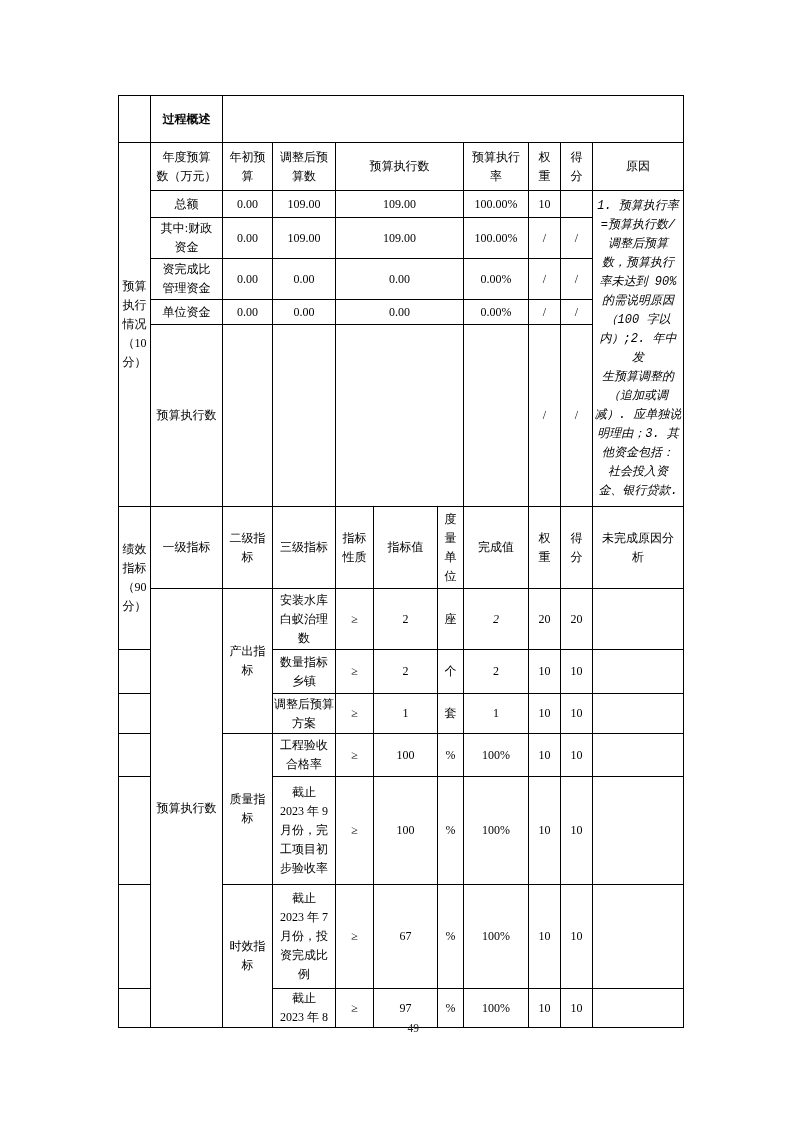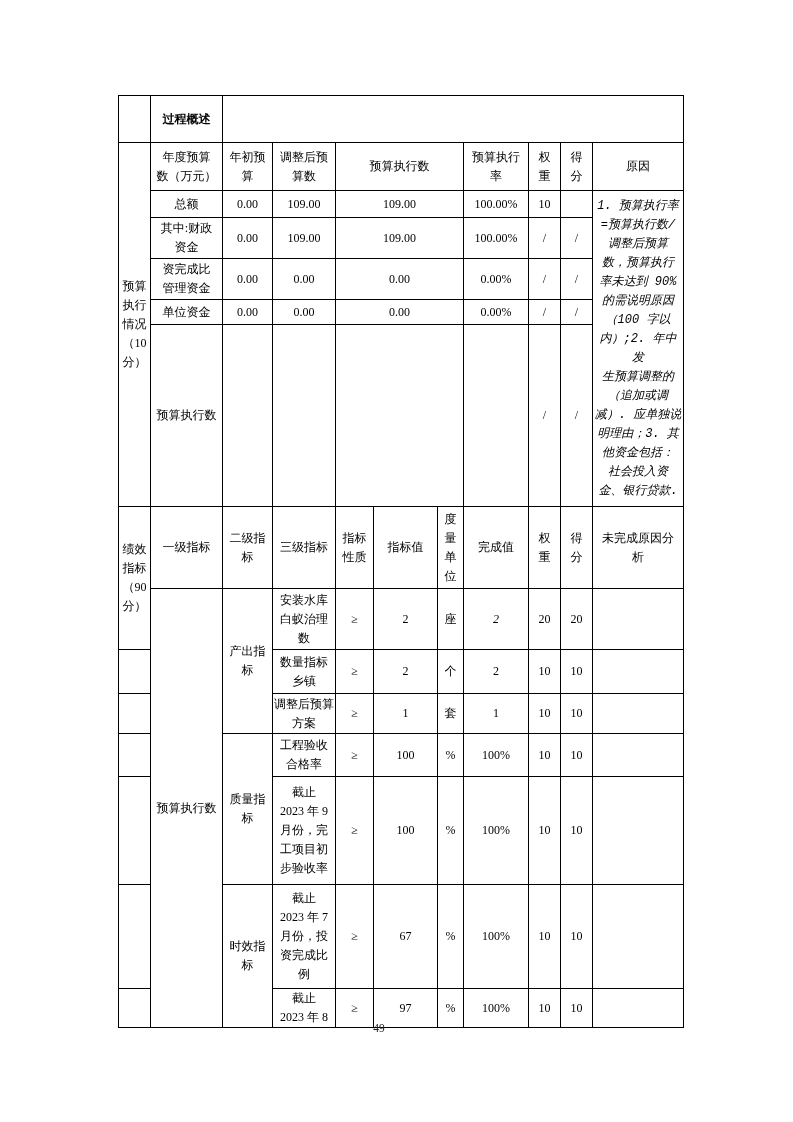--- a/index.html
+++ b/index.html
@@ -32,21 +32,21 @@
   td.reason{
     font-style:italic;
     font-size:11.5px;
     line-height:20.6px;
     padding:0 2px;
     font-family:Liberation Mono, monospace;
   }
   td.italic-val{font-style:italic;}
   .pageno{
     position:absolute;top:1022px;left:339px;width:80px;
-    text-align:center;
+    text-align:right;
     font-size:11.5px;
     color:#222;
   }
 </style>
 </head>
 <body>
 
 <div class="page">
 
   <table class="doc">

